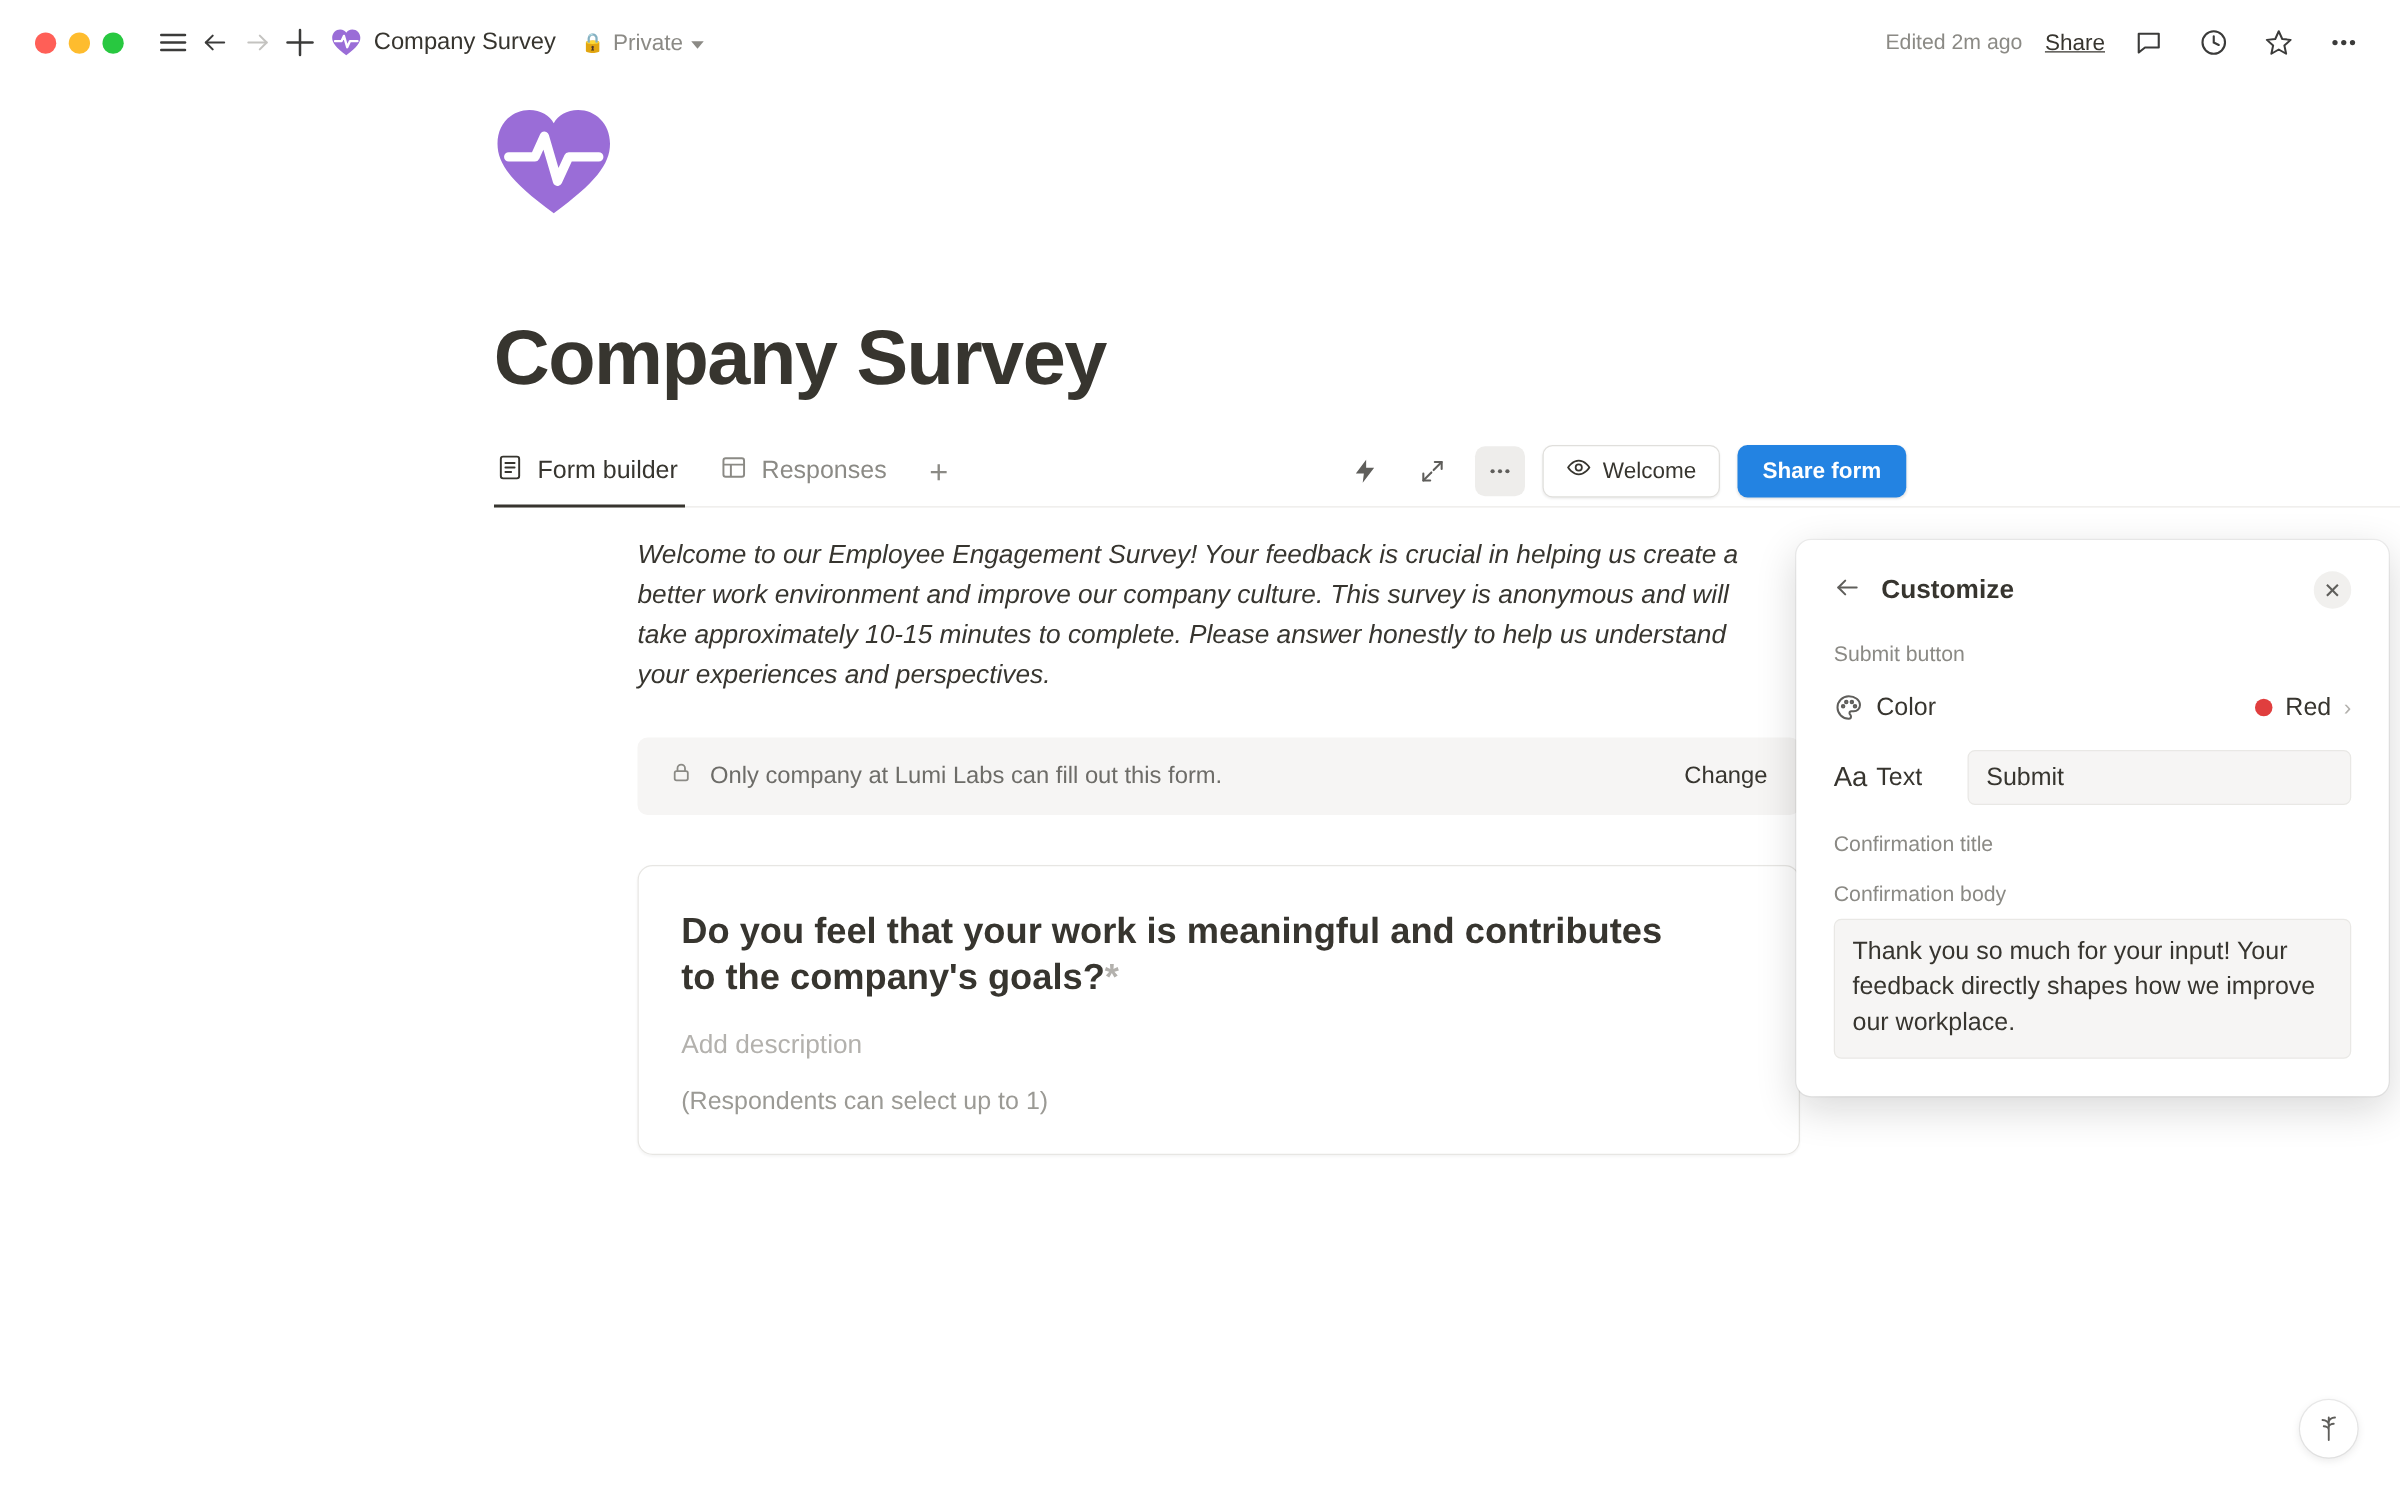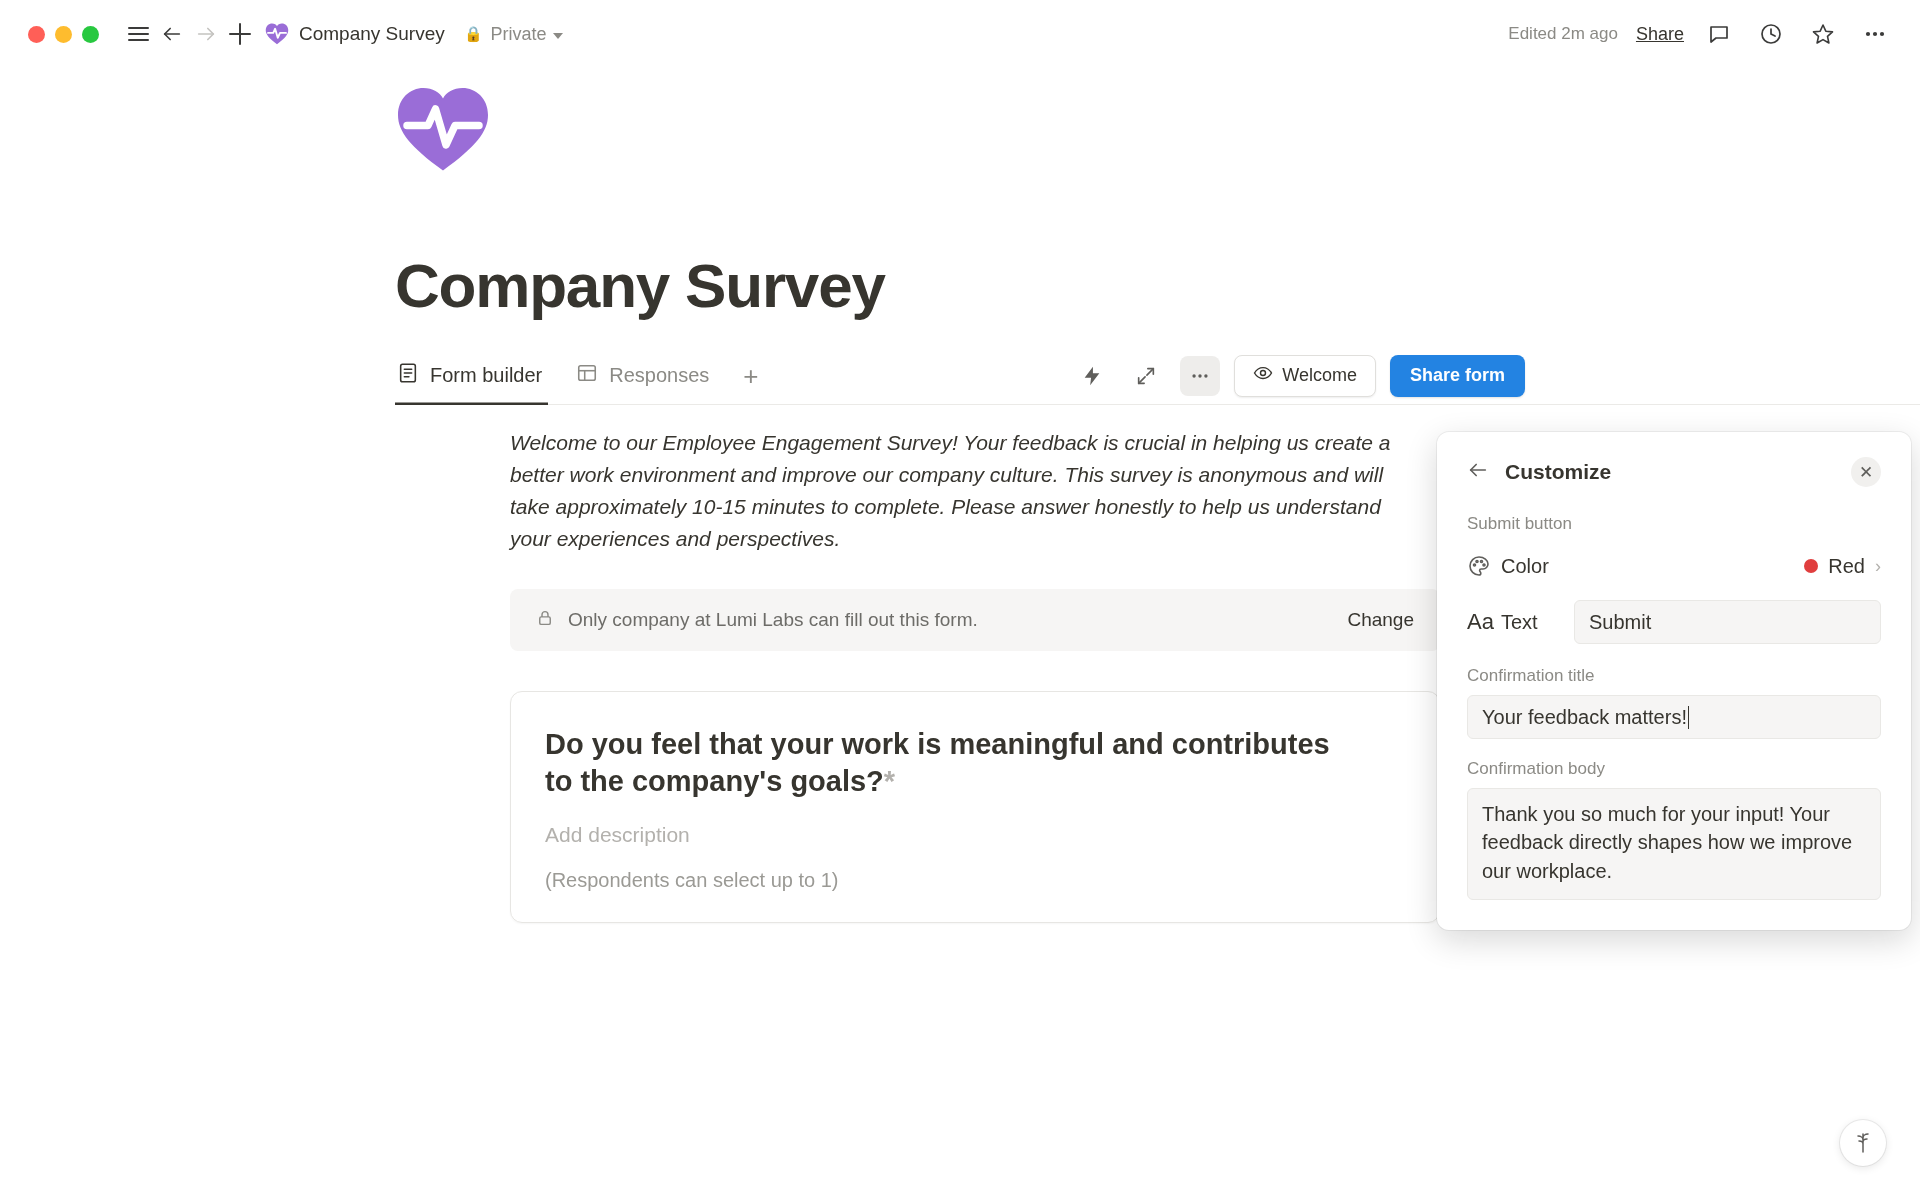--- a/index.html
+++ b/index.html
@@ -454,24 +454,20 @@
       </span>
     </div>
 
     <div class="row">
       <span class="row-icon" style="font-size:22px;font-weight:400;color:#37352f;text-align:right;">Aa</span>
       <span class="row-label">Text</span>
       <span class="text-input">Submit</span>
     </div>
 
     <div class="sec-label">Confirmation title</div>
-    <div class="full-input">
-      <span>Your feedback matters!</span>
-        <span class="caret"></span>
-    </div>
 
     <div class="sec-label">Confirmation body</div>
     <div class="full-textarea">Thank you so much for your input! Your feedback directly shapes how we improve our workplace.</div>
   </div>
 
   <div class="helper">
     <svg width="24" height="24" viewBox="0 0 24 24" fill="none" stroke="currentColor" stroke-width="1.5" stroke-linecap="round">
         <path d="M12 3v18M12 7c0-2 2-4 5-4M12 11c0-2 2-3 4-3M12 9c0-2-2-4-5-4M12 13c0-2-2-3-4-3"></path>
       </svg>
   </div>

